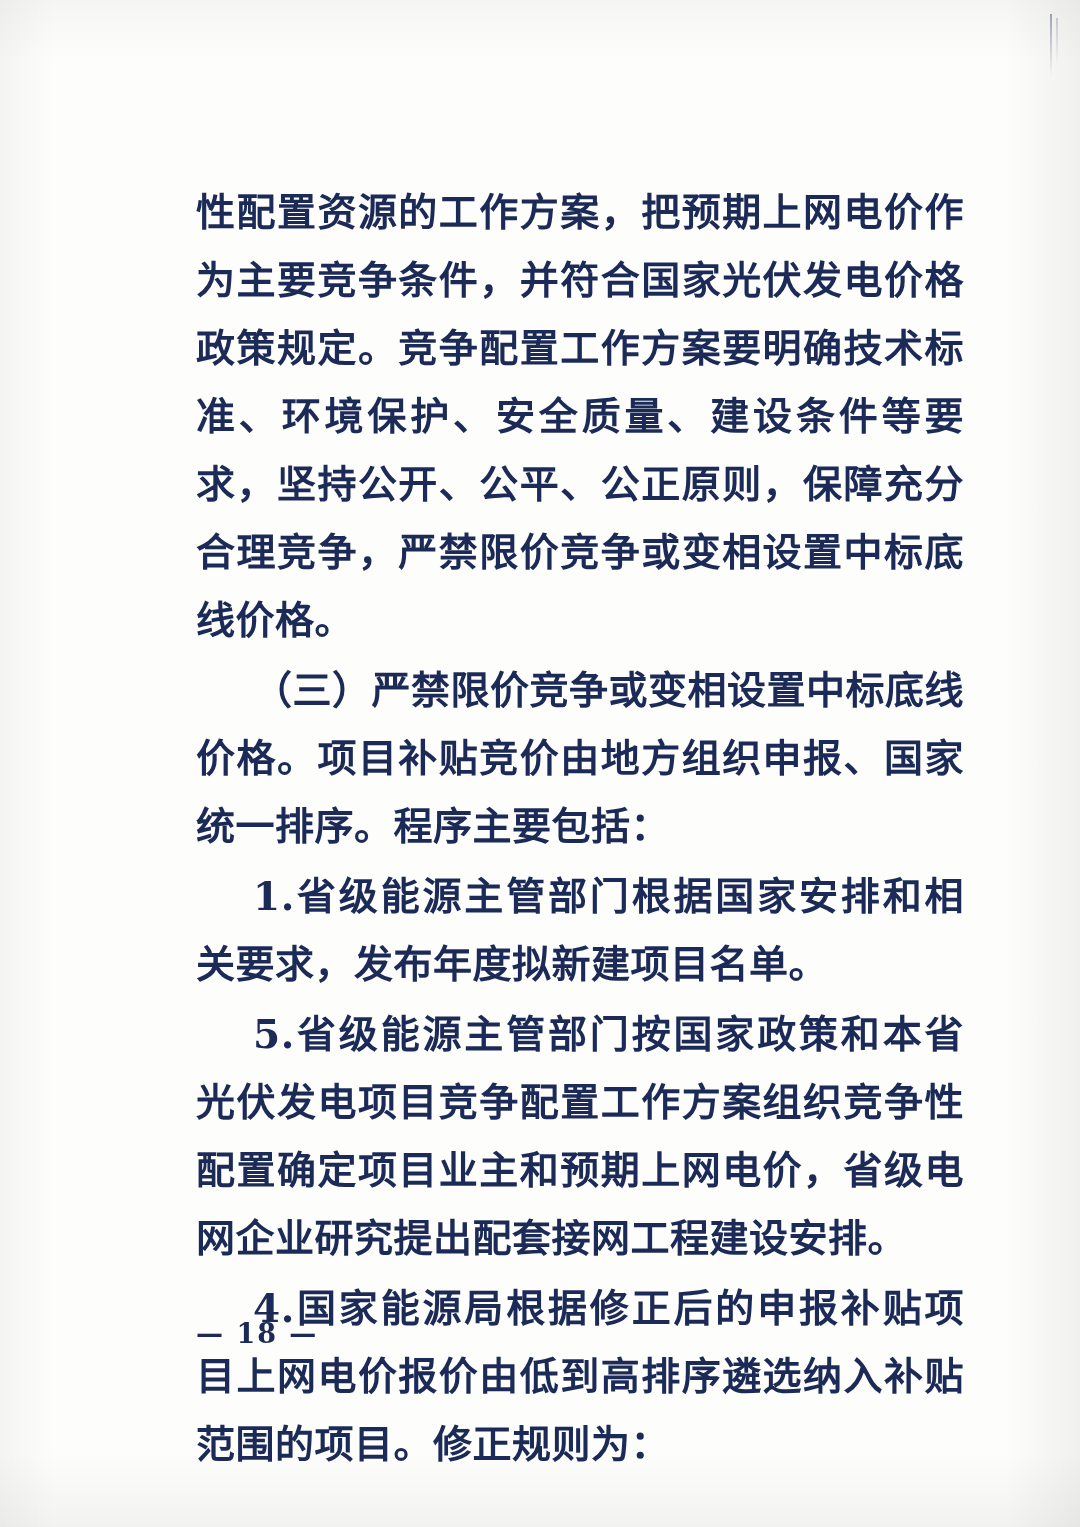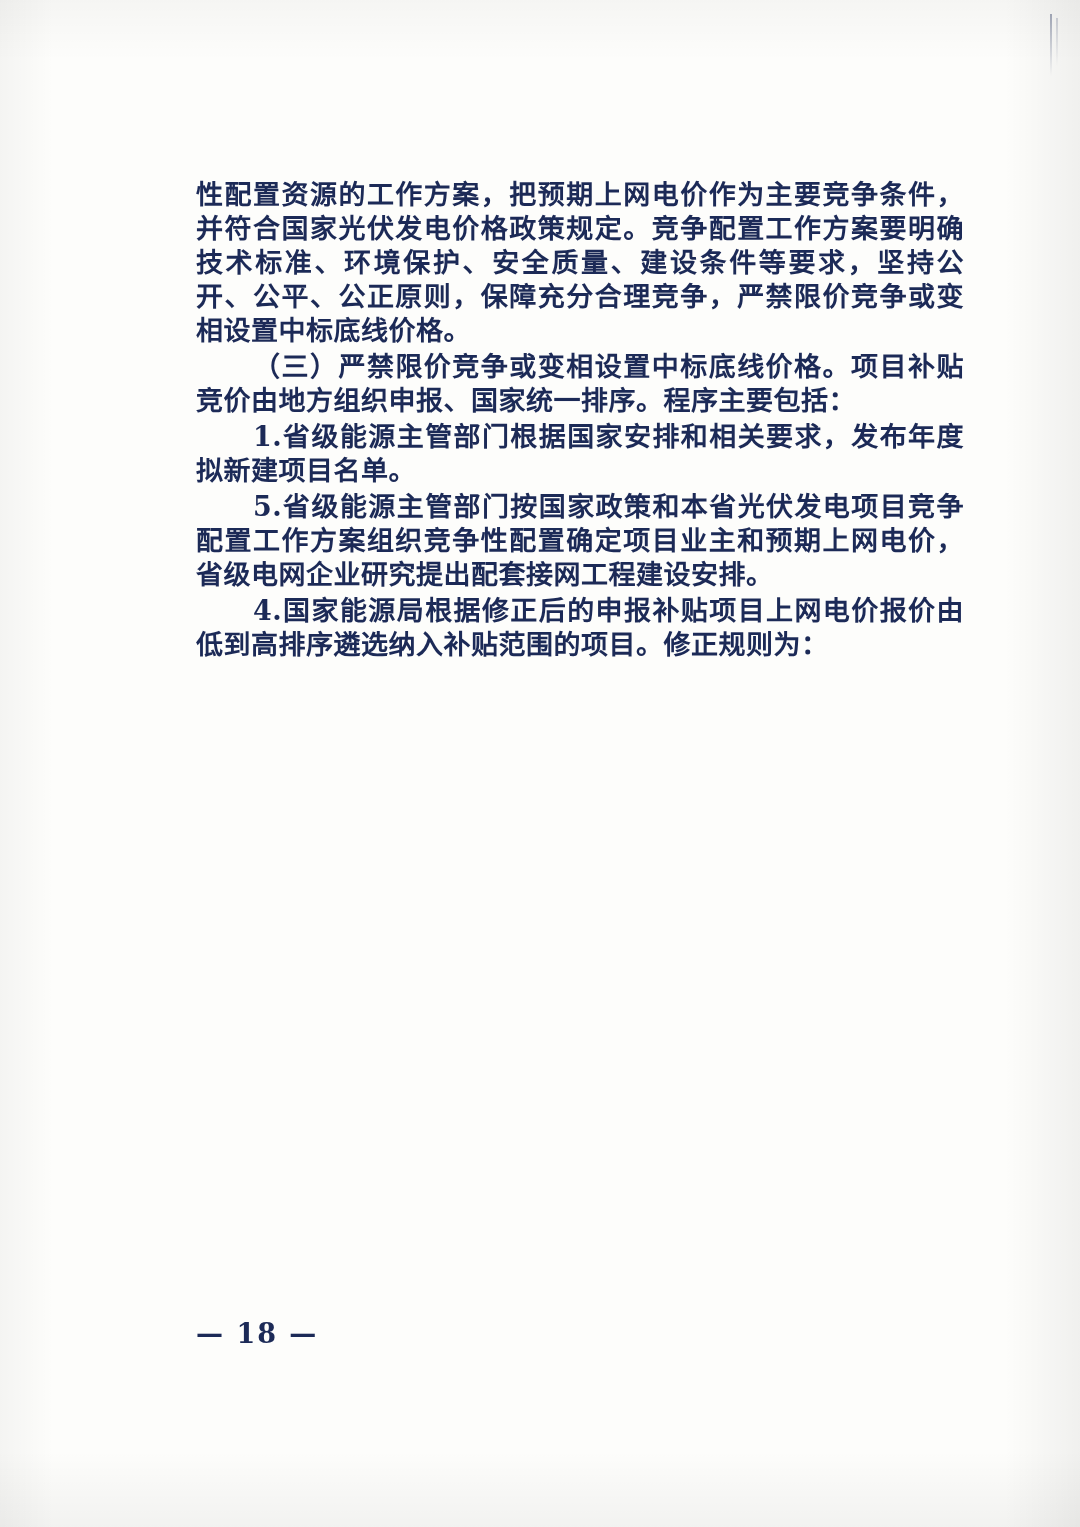--- a/index.html
+++ b/index.html
@@ -52,22 +52,22 @@
 
   .body-area {
     position: absolute;
     left: 196px;
     top: 178px;
     width: 768px;
   }
 
   p.para {
     margin: 0 0 2px 0;
-    font-size: 27px;
-    line-height: 34px;
+    font-size: 39px;
+    line-height: 68px;
     color: #1c2a57;
     text-align: justify;
     text-justify: inter-ideograph;
     letter-spacing: 0.5px;
     font-family: "DejaVu Serif", "Liberation Serif", serif;
     font-weight: 600;
   }
   p.indent {
     text-indent: 57px;
   }

